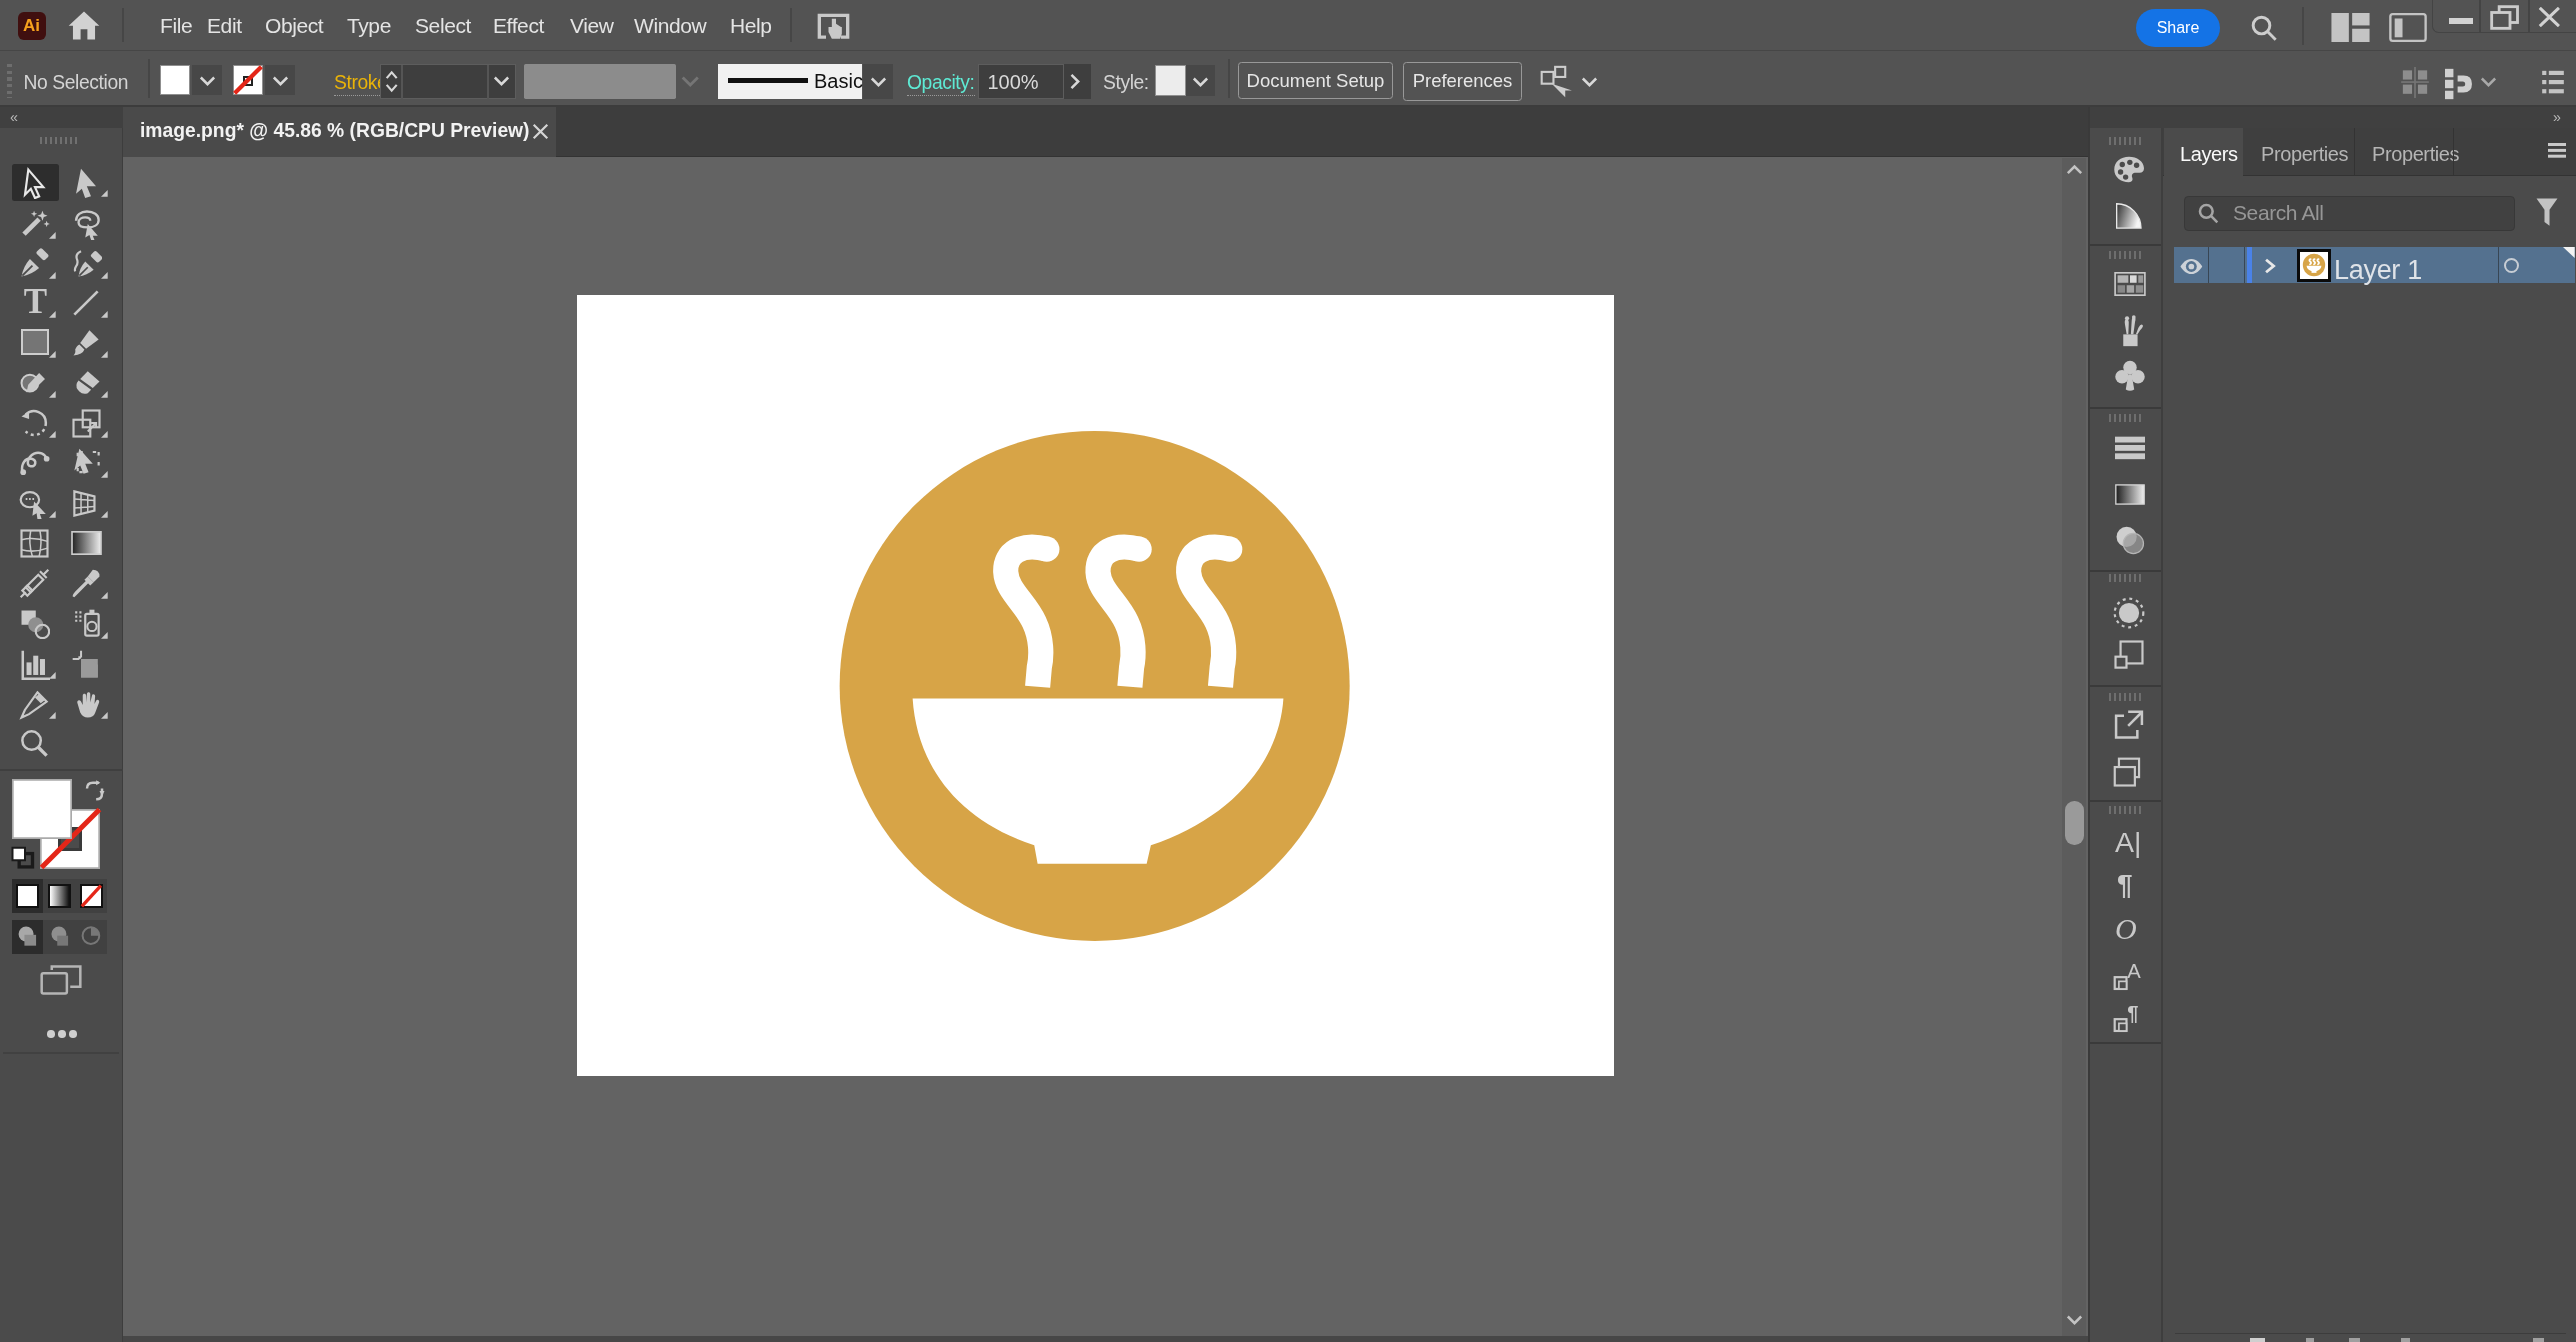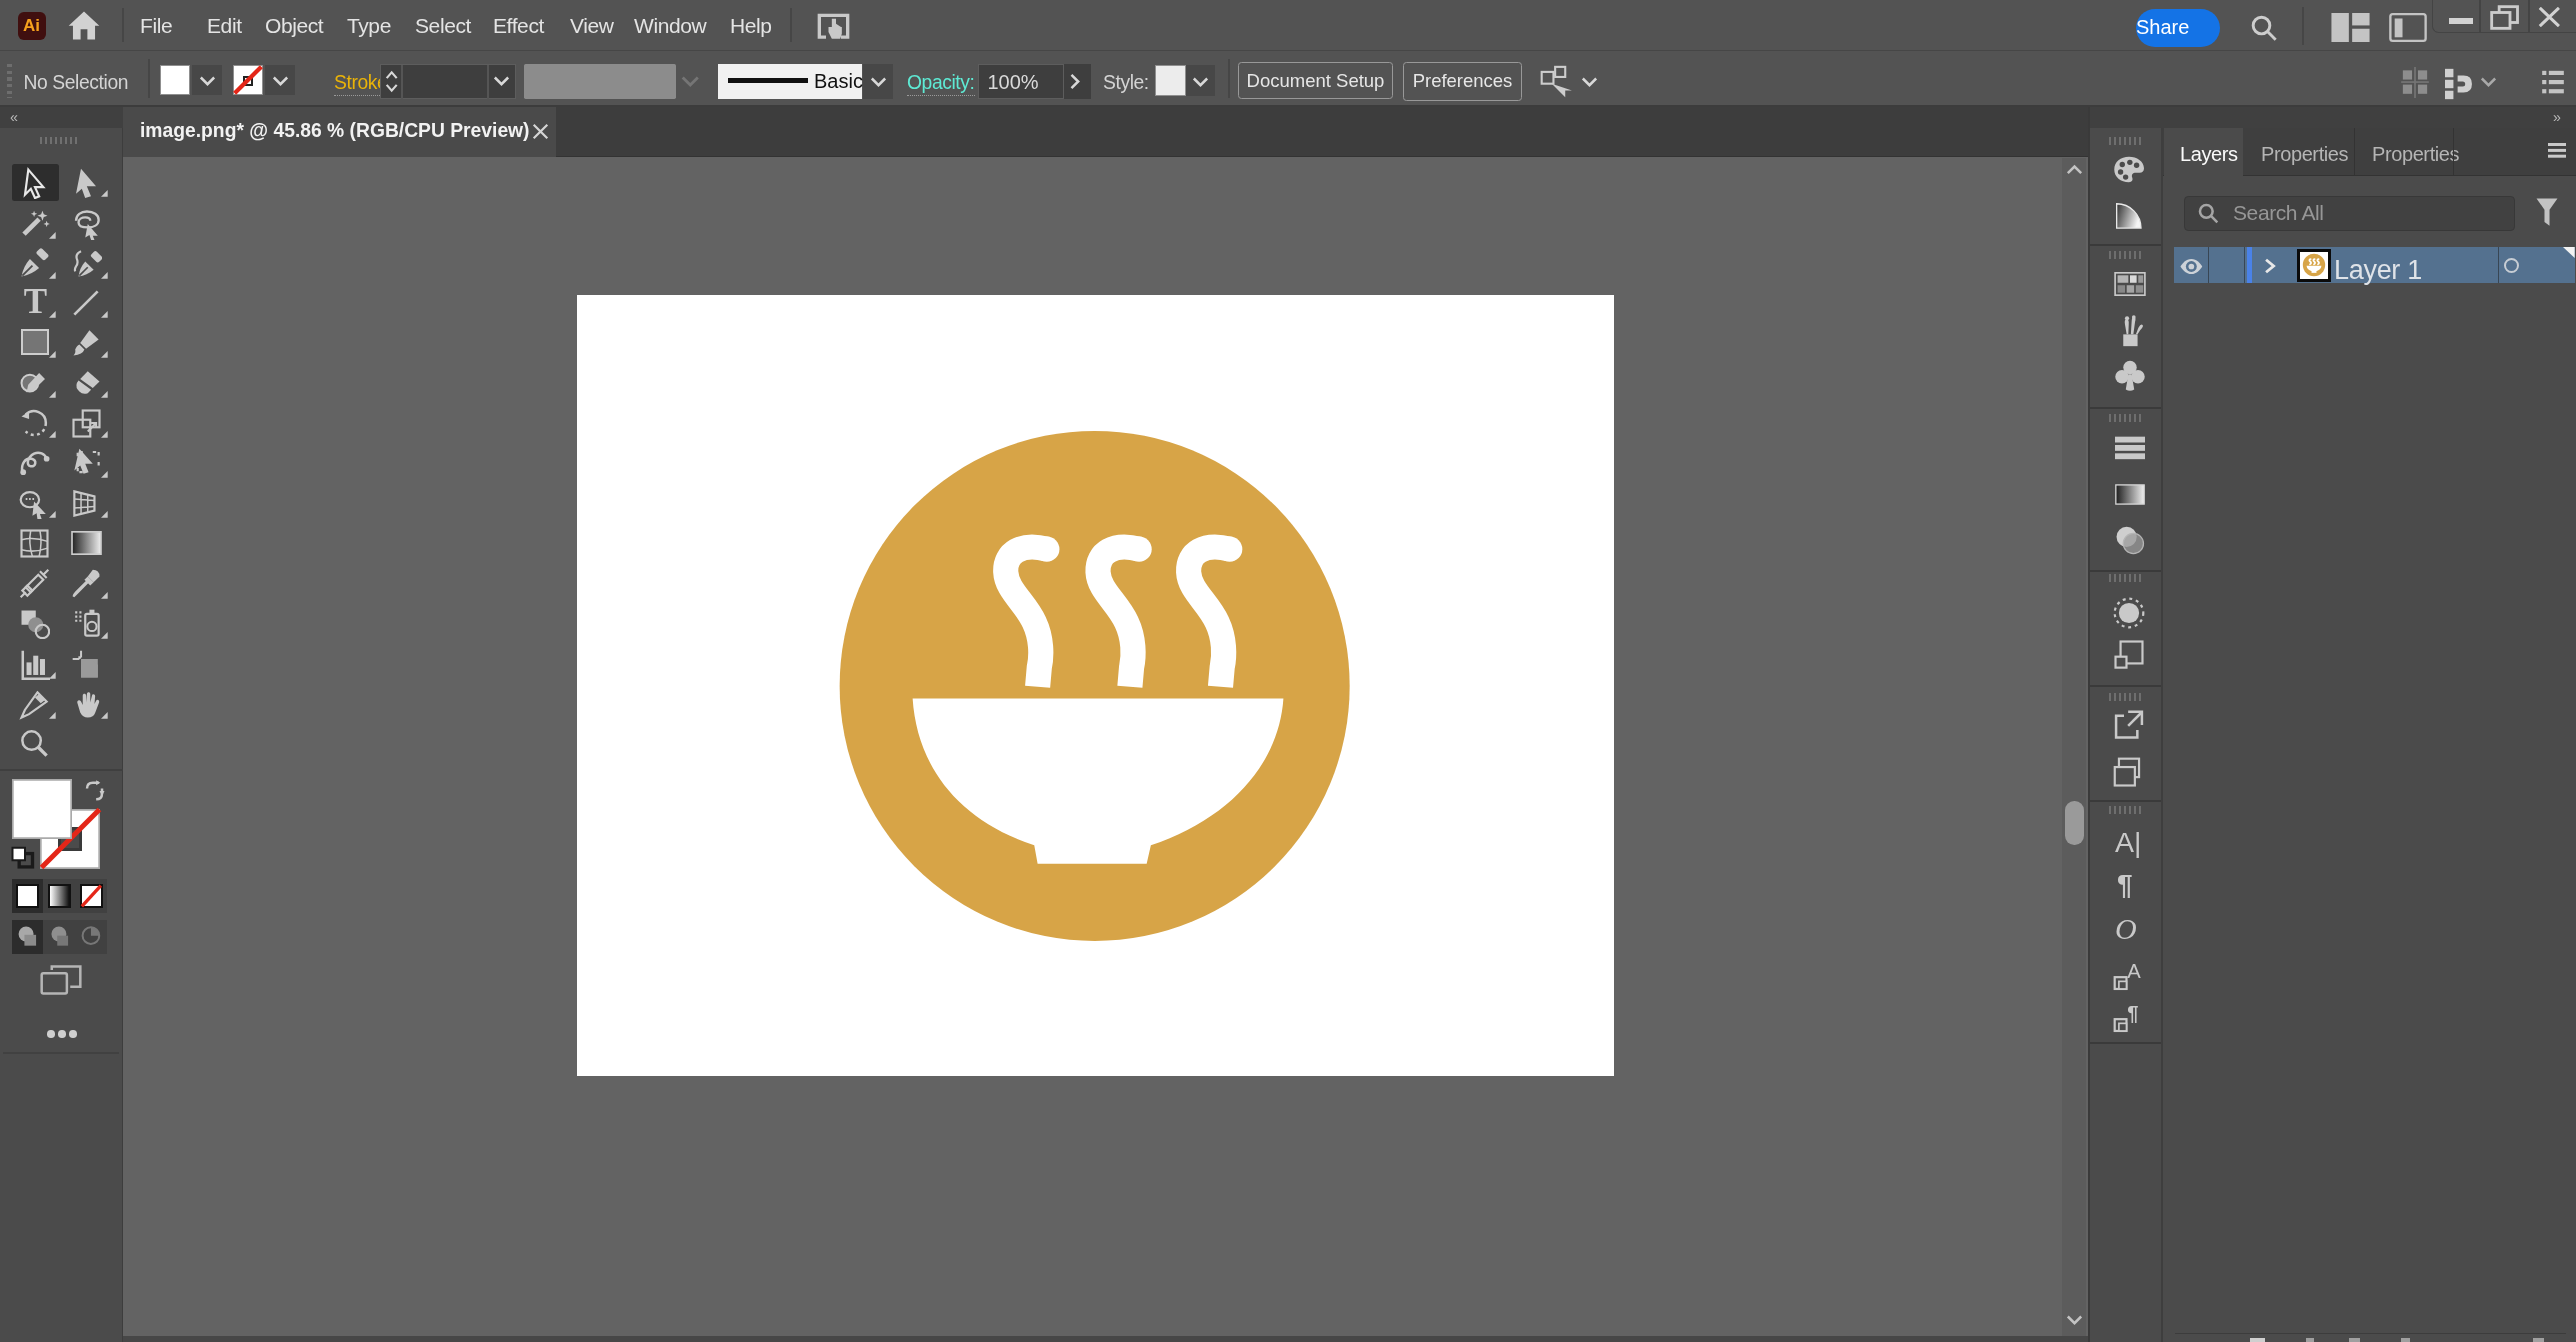--- a/index.html
+++ b/index.html
@@ -14,38 +14,38 @@
 <div class="abs" style="left:0;top:0;width:2576px;height:50px;background:#535353"></div>
 
 <div class="abs" style="left:17.6px;top:11.7px;width:28px;height:28px;background:#400f0f;border-radius:5.9px"></div>
 <div class="abs" style="left:17.6px;top:11.7px;width:28px;height:28px;color:#f6a11d;font-size:17px;font-weight:bold;text-align:center;line-height:28px">Ai</div>
 
 <svg class="abs" style="left:67px;top:8.4px" width="34" height="34" viewBox="0 0 40 40">
     <path d="M20 4 L38 21 H33 V37 H24 V25 H16 V37 H7 V21 H2 Z" fill="#d2d2d2"></path>
   </svg>
 <div class="sep" style="left:122px;top:7.6px;height:34px"></div>
 
-<div class="menu" style="left:140px;top:14.3px">File</div>
+<div class="menu" style="left:160px;top:14.3px">File</div>
 <div class="menu" style="left:207px;top:14.3px">Edit</div>
 <div class="menu" style="left:265px;top:14.3px">Object</div>
 <div class="menu" style="left:347px;top:14.3px">Type</div>
 <div class="menu" style="left:415px;top:14.3px">Select</div>
 <div class="menu" style="left:493px;top:14.3px">Effect</div>
 <div class="menu" style="left:570px;top:14.3px">View</div>
 <div class="menu" style="left:634px;top:14.3px">Window</div>
 <div class="menu" style="left:730px;top:14.3px">Help</div>
 <div class="sep" style="left:790px;top:7.6px;height:34px"></div>
 
 <svg class="abs" style="left:816px;top:11.7px" width="35" height="28.5" viewBox="0 0 42 34">
 <path d="M2 2 H40 V32 H30 V28 H36 V6 H6 V28 H12 V32 H2 Z" fill="#c9c9c9"></path>
 <path d="M19 8 h5 v12 h-5 z M15 18 h16 v8 l-2 6 h-10 l-4 -8 z" fill="#c9c9c9"></path>
 <path d="M24 14 l6 4 v4 h-6 z" fill="#c9c9c9"></path>
 </svg>
 
-<div class="abs" style="left:2136px;top:9.2px;width:84px;height:38px;background:#1473e6;border-radius:19.3px;color:#fff;font-size:20px;line-height:37px">Share</div>
+<div class="abs" style="left:2136px;top:9.2px;width:84px;height:38px;background:#1473e6;border-radius:19.3px;color:#fff;font-size:16px;text-align:center;line-height:37px">Share</div>
 
 <svg class="abs" style="left:2249px;top:13.4px" width="30" height="30" viewBox="0 0 36 36">
     <circle cx="15" cy="15" r="10" fill="none" stroke="#cdcdcd" stroke-width="3.5"></circle>
     <line x1="22.5" y1="22.5" x2="32" y2="32" stroke="#cdcdcd" stroke-width="3.5"></line>
   </svg>
 <div class="sep" style="left:2302px;top:6.7px;height:38px"></div>
 
 <svg class="abs" style="left:2331px;top:12.6px" width="39" height="29" viewBox="0 0 46 35">
 <rect x="0" y="0" width="21" height="35" fill="#c4c4c4"></rect>
 <rect x="25" y="0" width="21" height="15" fill="#c4c4c4"></rect>

